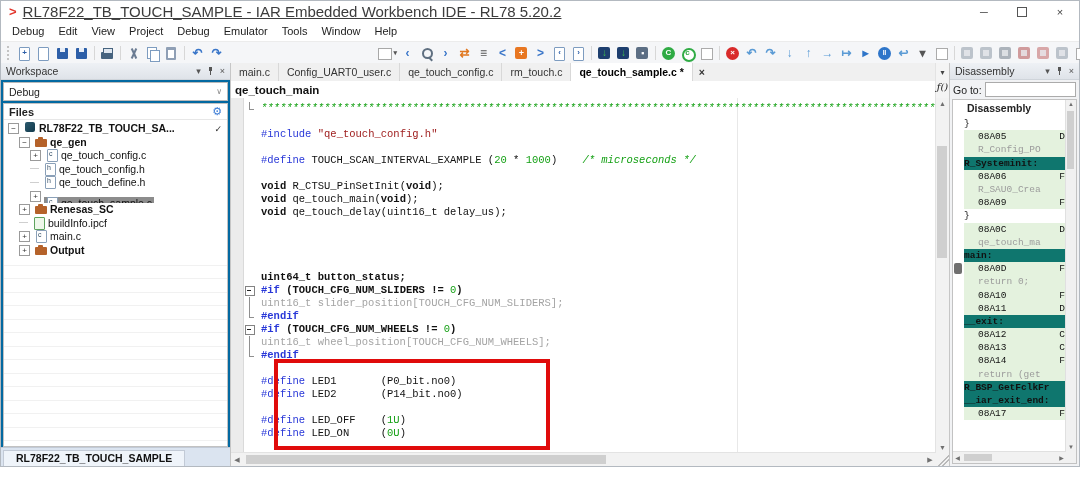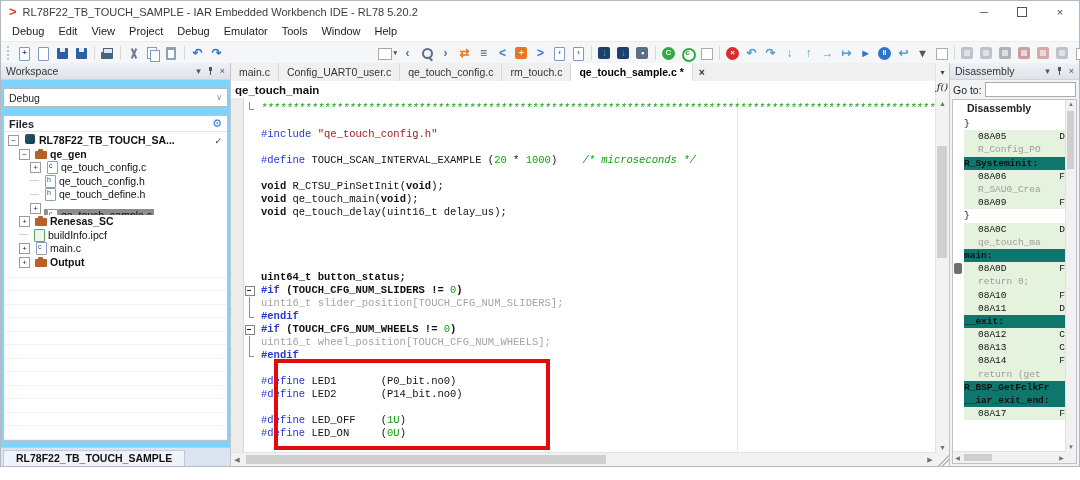--- a/index.html
+++ b/index.html
@@ -1,21 +1,21 @@
 <!DOCTYPE html>
 <html><head>
 <meta charset="utf-8">
 <style>
   html,body{margin:0;padding:0;background:#fff;width:1080px;height:480px;overflow:hidden;
     font-family:"Liberation Sans",sans-serif;-webkit-font-smoothing:antialiased;}
   .window{position:absolute;left:0;top:0;width:1078px;height:465px;border:1px solid #b3b9c0;background:#fff;}
   
   .titlebar{height:21px;display:flex;align-items:center;background:#fff;}
   .logo{color:#e2352b;font-weight:bold;font-size:13px;margin:0 6px 0 8px;line-height:1;}
-  .title{font-size:11px;color:#3c3c3c;white-space:nowrap;}
+  .title{font-size:15px;color:#3c3c3c;white-space:nowrap;text-decoration:underline;}
   .wbtns{margin-left:auto;display:flex;height:100%;}
   .wbtn{width:38px;display:flex;align-items:center;justify-content:center;color:#444;font-size:11px;}
   .wbtn .rbox{width:8px;height:8px;border:1px solid #555;display:inline-block;}
   
   .menubar{height:19px;display:flex;align-items:center;padding-left:4px;background:#fff;border-bottom:1px solid #ececec;}
   .mitem{font-size:11px;color:#222;padding:0 7px;line-height:19px;}
   
   .toolbar{height:22px;background:#f5f6f8;border-bottom:1px solid #d8d8d8;display:flex;align-items:center;padding-left:3px;}
   .tsep{width:1px;height:14px;background:#d7d7d7;margin:0 3px;flex:none;}
   .tspace{width:150px;flex:none;}
@@ -52,21 +52,21 @@
   .k-dis::before{content:"";position:absolute;left:2px;top:2px;width:12px;height:12px;background:var(--c);opacity:.55;border-radius:2px;}
   .k-dis::after{content:"";position:absolute;left:5px;top:5px;width:6px;height:6px;background:#e8eaee;opacity:.8;}
   
   .main{position:absolute;top:62px;left:0;right:0;bottom:0;display:flex;}
   .phead{height:16px;background:linear-gradient(#eef1f5,#dfe3e9);border-bottom:1px solid #cfd4da;display:flex;align-items:center;padding:0 5px;font-size:10.5px;color:#333;flex:none;}
   .phicons{margin-left:auto;display:flex;gap:6px;align-items:center;color:#555;font-size:9px;}
   .pin{width:7px;height:10px;position:relative;display:inline-block;}
   .pin::before{content:"";position:absolute;left:2px;top:1px;width:3px;height:4px;background:#555;}
   .pin::after{content:"";position:absolute;left:3px;top:5px;width:1px;height:4px;background:#555;}
   
-  .workspace{width:229px;flex:none;border-right:1px solid #c6c6c6;display:flex;flex-direction:column;background:#7dd3fc;gap:6px;}
+  .workspace{width:229px;flex:none;border-right:1px solid #c6c6c6;display:flex;flex-direction:column;background:#0369a1;}
   .config{margin:2px;height:17px;background:#fff;border:1px solid #b9b9b9;display:flex;align-items:center;font-size:10.5px;padding:0 5px;color:#222;flex:none;}
   .config .car{margin-left:auto;color:#8a8a8a;font-size:8px;}
   .filesbox{flex:1;margin:0 2px;border:1px solid #c2c2c2;background:repeating-linear-gradient(to bottom,#fff 0 12.5px,#f1f1f1 12.5px 13.5px);overflow:hidden;position:relative;}
   .fhead{height:15px;background:#fff;border-bottom:1px solid #e7e7e7;display:flex;align-items:center;padding:0 5px;font-size:11px;font-weight:bold;color:#222;}
   .fhead .gear{margin-left:auto;color:#3a7bd5;font-size:11px;font-weight:normal;}
   #tree{padding-top:2px;}
   .trow{height:13.5px;display:flex;align-items:center;font-size:10.5px;color:#111;background:#fff;position:relative;white-space:nowrap;}
   .texp{width:9px;height:9px;border:1px solid #9a9a9a;background:#fff;flex:none;display:inline-flex;align-items:center;justify-content:center;font-size:8px;line-height:7px;color:#333;margin-right:3px;}
   .tdash{width:9px;height:1px;border-top:1px solid #cfcfcf;flex:none;margin-right:3px;}
   .tlw{display:inline-flex;align-items:flex-start;padding:0 2px;height:13px;}

